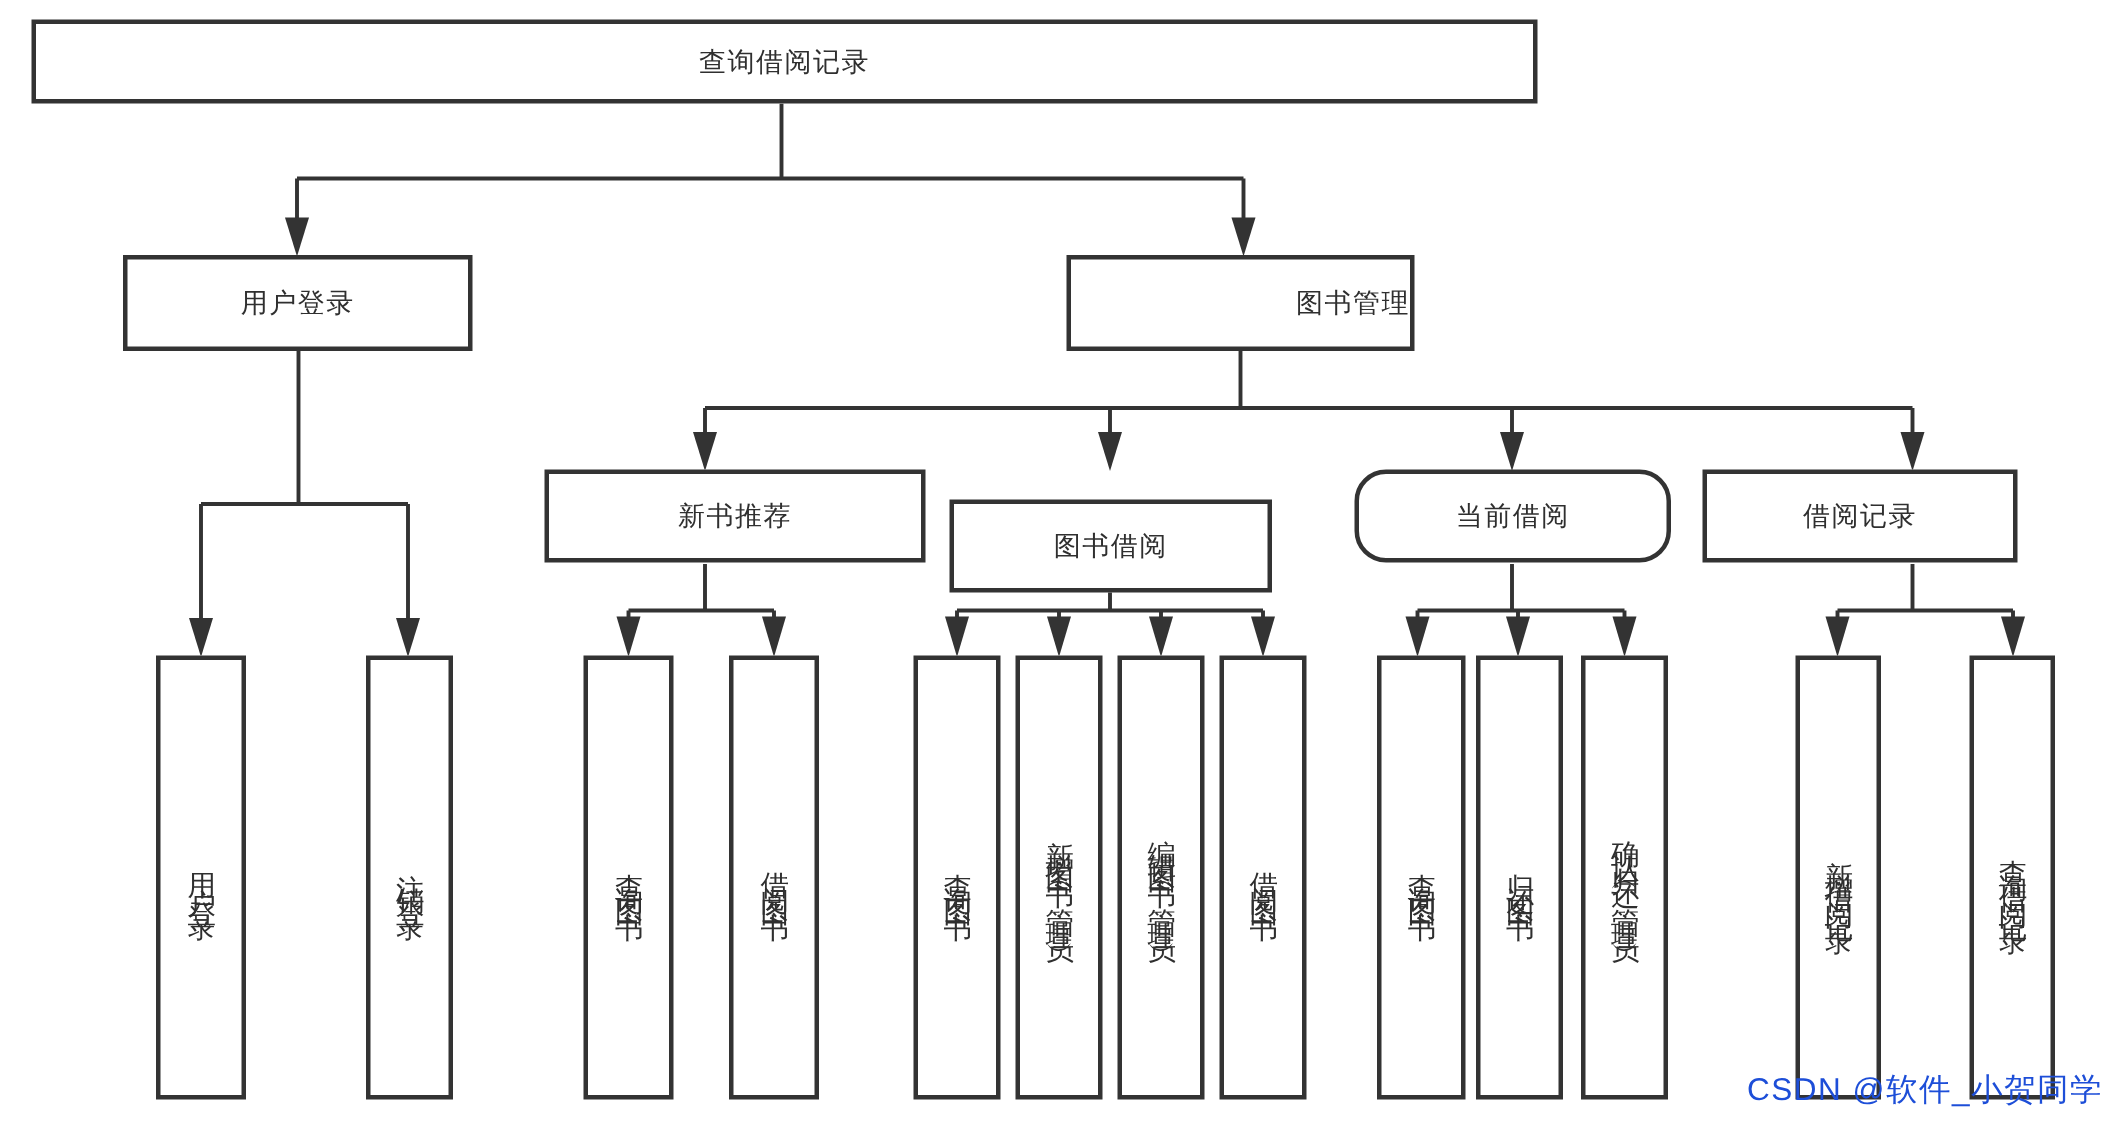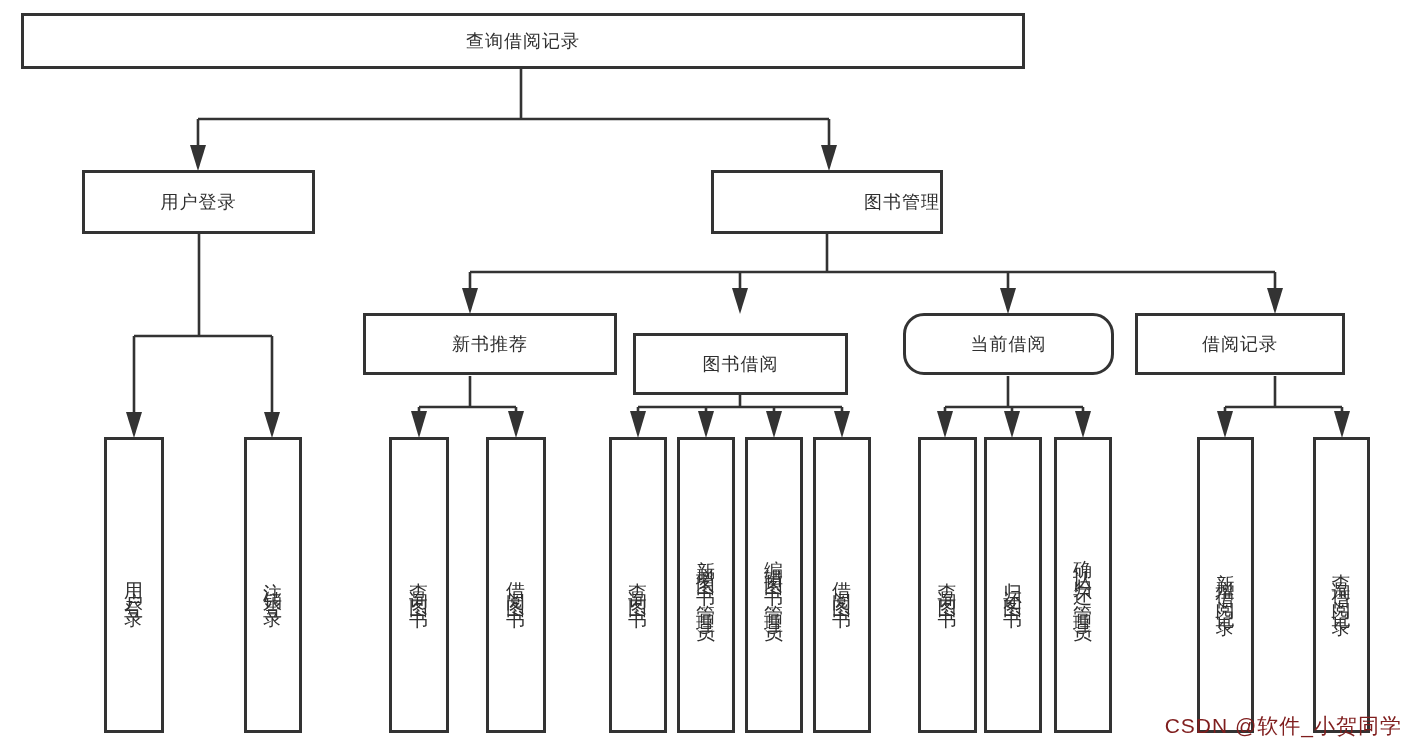--- a/index.html
+++ b/index.html
@@ -17,21 +17,21 @@
   }
   .vbox{
     position:absolute;top:437px;height:296px;background:#ffffff;border:3px solid #333333;
     box-sizing:border-box;display:flex;align-items:center;justify-content:center;
   }
   .vtext{
     writing-mode:vertical-rl;text-orientation:mixed;white-space:nowrap;
     font-size:19px;line-height:1;letter-spacing:9px;color:#2f2f2f;
   }
   .watermark{
-    position:absolute;top:712px;right:3px;font-size:21px;color:#7f1d1d;letter-spacing:1px;margin-left:23px;
+    position:absolute;top:712px;right:3px;font-size:21px;color:#1d4ed8;letter-spacing:1px;margin-left:23px;
   }
 </style>
 </head>
 <body>
 
 <div class="stage">
 
   <svg class="wires" viewBox="0 0 1405 747" xmlns="http://www.w3.org/2000/svg">
 
     <path d="M521,69 L521,119 M198,119 L829,119 M198,119 L198,150 M829,119 L829,150"></path>

